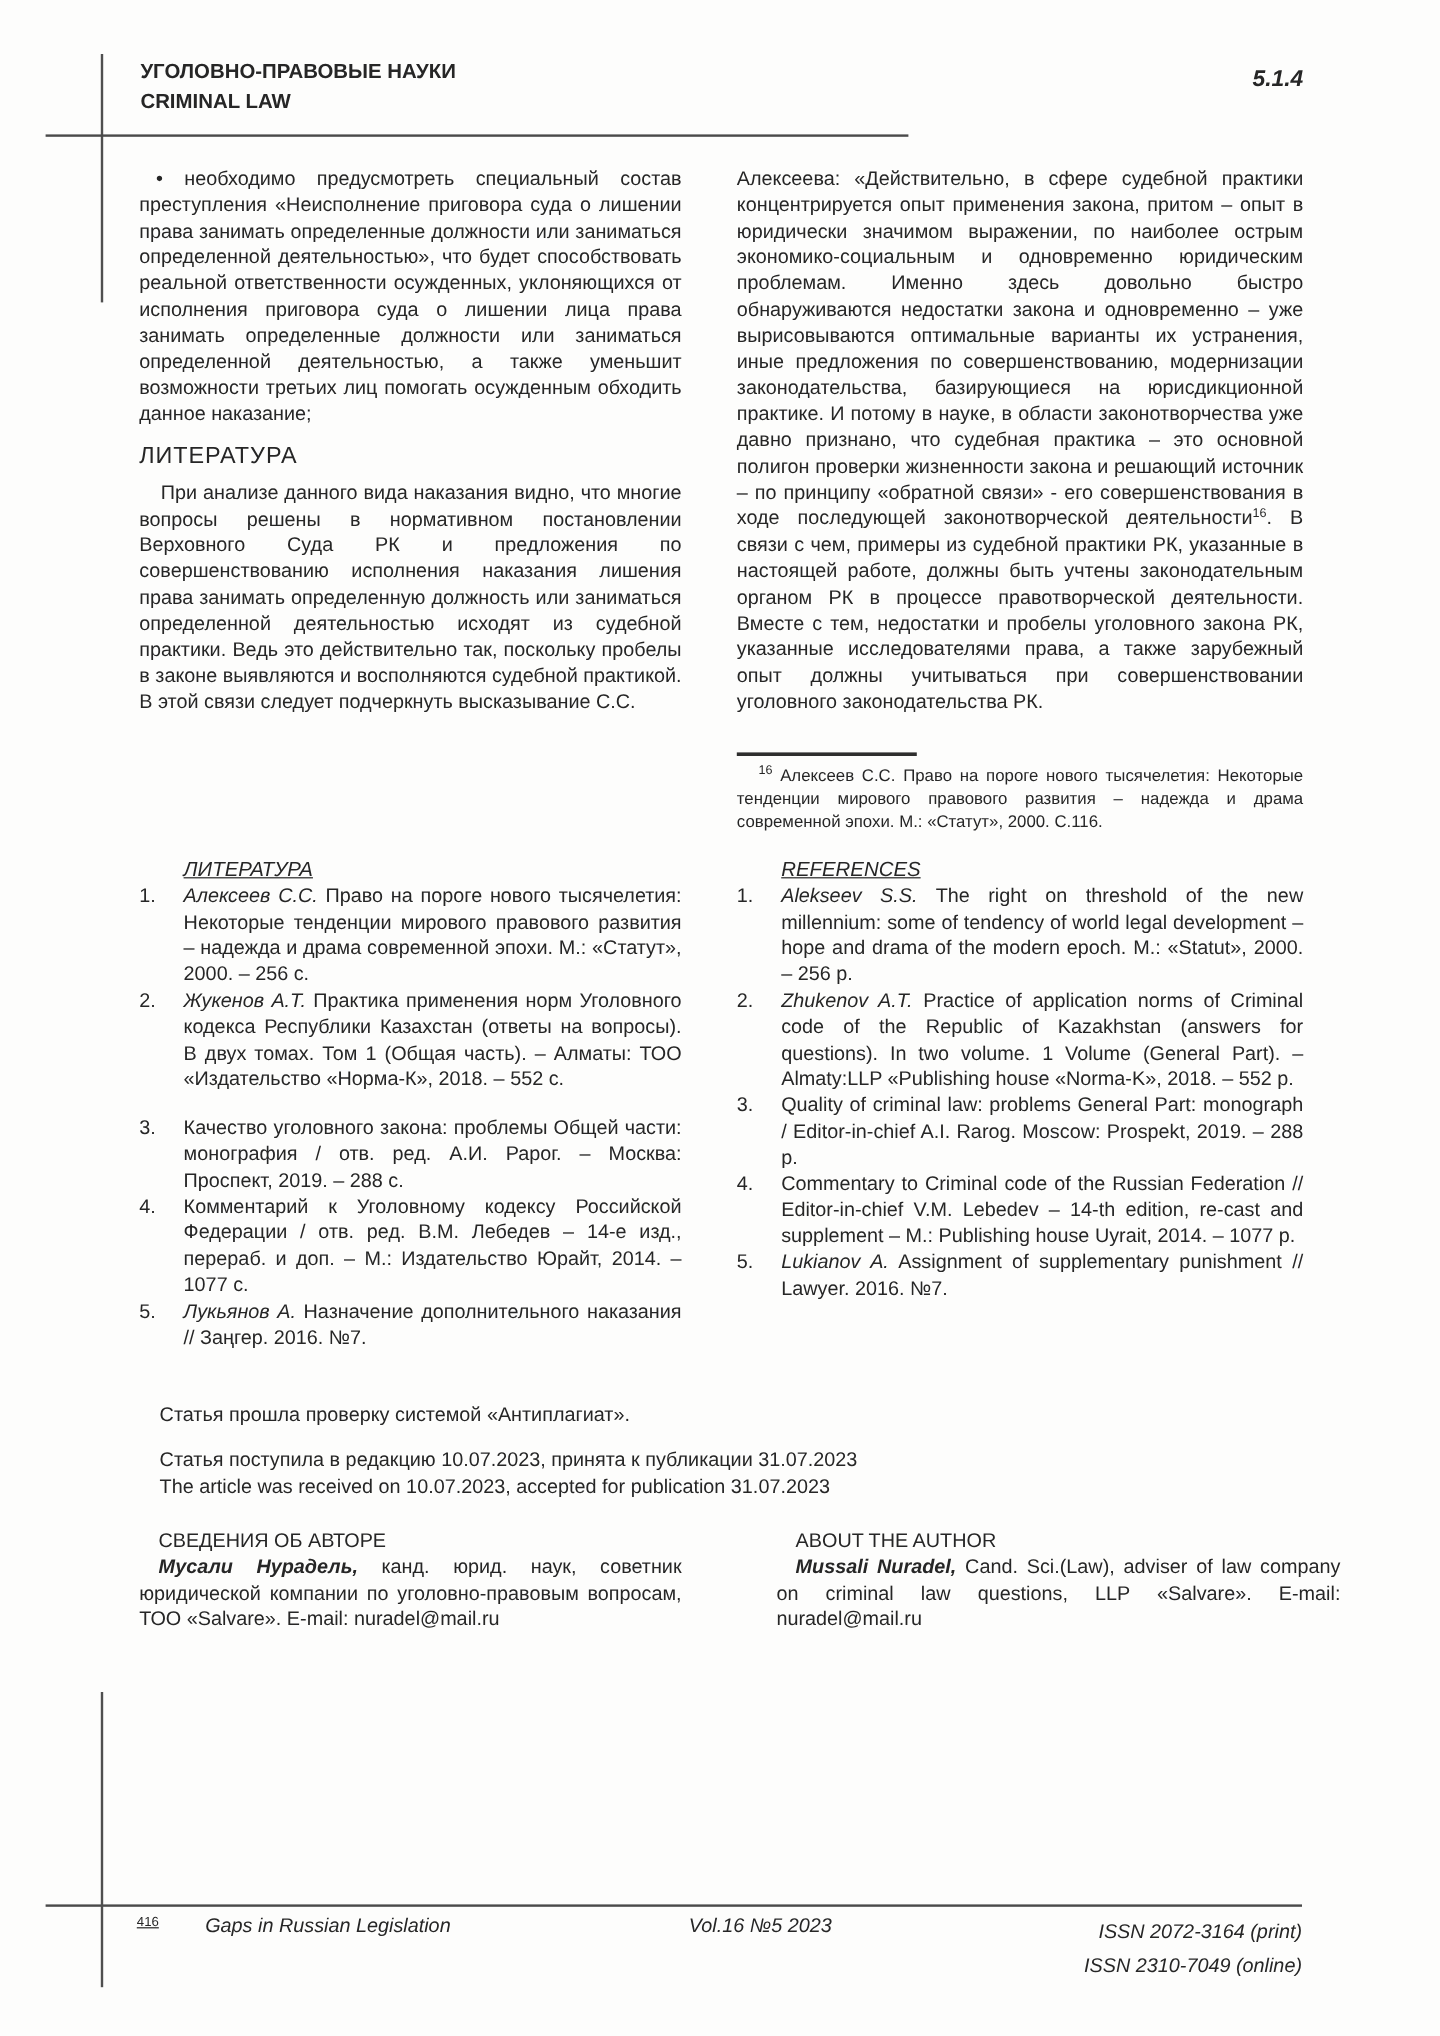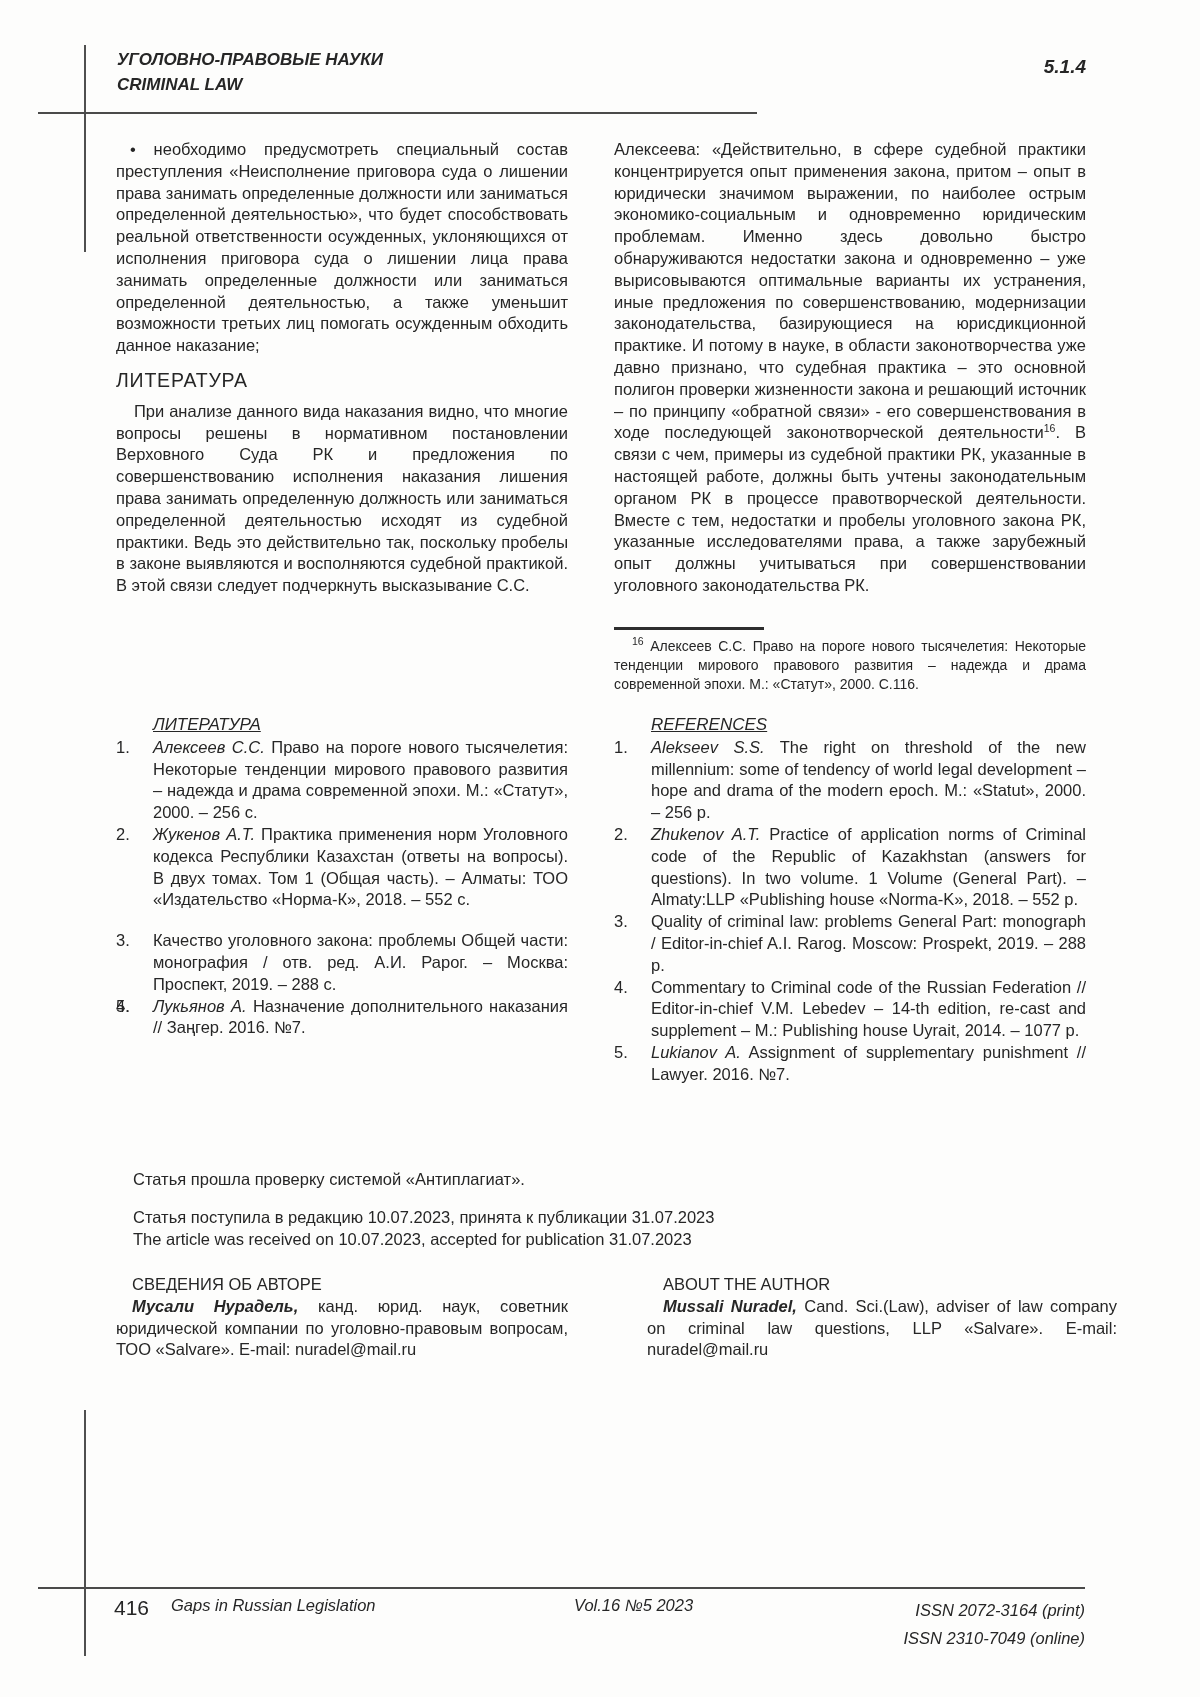--- a/index.html
+++ b/index.html
@@ -12,21 +12,21 @@
     font-family:"Liberation Sans","DejaVu Sans",sans-serif;
     overflow:hidden;
   }
   
   .v-rule-top    { position:absolute; left:84px;  top:45px;   width:2px; height:207px; background:#4f4f4f; }
   .header-rule   { position:absolute; left:38px;  top:112px;  width:719px;  height:2px; background:#4a4a4a; }
   .footer-rule   { position:absolute; left:38px;  top:1587px; width:1047px; height:2px; background:#4a4a4a; }
   .v-rule-bottom { position:absolute; left:84px;  top:1410px; width:2px; height:246px; background:#4f4f4f; }
 
   .header-block { position:absolute; left:117px; top:47px;
-    font-style:italic; font-weight:bold; font-size:17px; line-height:25px; }
+    font-weight:bold; font-size:17px; line-height:25px; }
   .code { position:absolute; right:114px; top:56px;
     font-style:italic; font-weight:bold; font-size:19px; }
 
   .col { position:absolute; text-align:justify; font-size:16.5px; line-height:21.8px; }
   #left-top  { left:116px; top:139px; width:452px; }
   #right-top { left:614px; top:139px; width:472px; }
   .para { margin:0; text-indent:14px; }
 
   .conclusion-h { font-size:19.5px; font-weight:normal; letter-spacing:0.8px;
     text-align:left; margin:13px 0 9px 0; }
@@ -52,21 +52,21 @@
   .received { position:absolute; left:133px; top:1206px; font-size:16.5px; line-height:22px; }
   .received p { margin:0; }
 
   .about { position:absolute; top:1274px; font-size:16.5px; line-height:21.8px; }
   #about-ru { left:116px; width:452px; }
   #about-en { left:647px; width:470px; }
   .about-h { margin:0 0 0 16px; font-weight:normal; font-size:16.5px; }
   .about-p { margin:0; text-indent:16px; text-align:justify; }
   .about-name { font-weight:bold; font-style:italic; }
 
-  .footer-page    { position:absolute; left:114px; top:1596px; font-size:21px; }
+  .footer-page    { position:absolute; left:114px; top:1596px; font-size:11px;text-decoration:underline; }
   .footer-journal { position:absolute; left:171px; top:1596px; font-size:16.5px; font-style:italic; }
   .footer-vol     { position:absolute; left:574px; top:1596px; font-size:16.5px; font-style:italic; }
   .footer-issn    { position:absolute; right:115px; top:1596px; font-size:16.5px;
     font-style:italic; text-align:right; line-height:28px; }
   .footer-issn div { margin:0; }
 </style>
 </head>
 <body>
 
 <div class="page">
@@ -100,21 +100,21 @@
     <div class="ref-item">
       <span class="num">1.</span><span class="au">Алексеев С.С.</span><span> Право на пороге нового тысячелетия: Некоторые тенденции мирового правового развития – надежда и драма современной эпохи. М.: «Статут», 2000. – 256 с.</span>
     </div>
     <div class="ref-item">
       <span class="num">2.</span><span class="au">Жукенов А.Т.</span><span> Практика применения норм Уголовного кодекса Республики Казахстан (ответы на вопросы). В двух томах. Том 1 (Общая часть). – Алматы: ТОО «Издательство «Норма-К», 2018. – 552 с.</span>
     </div>
     <div class="ref-item gap">
       <span class="num">3.</span><span class="au"></span><span>Качество уголовного закона: проблемы Общей части: монография / отв. ред. А.И. Рарог. – Москва: Проспект, 2019. – 288 с.</span>
     </div>
     <div class="ref-item">
-      <span class="num">4.</span><span class="au"></span>
+      <span class="num">4.</span><span class="au"></span><span>Комментарий к Уголовному кодексу Российской Федерации / отв. ред. В.М. Лебедев – 14-е изд., перераб. и доп. – М.: Издательство Юрайт, 2014. – 1077 с.</span>
     </div>
     <div class="ref-item">
       <span class="num">5.</span><span class="au">Лукьянов А.</span><span> Назначение дополнительного наказания // Заңгер. 2016. №7.</span>
     </div>
   </div>
 
   <div class="refs-block" id="ref-block">
     <h3 class="refs-h">REFERENCES</h3>
     <div class="ref-item">
       <span class="num">1.</span><span class="au">Alekseev S.S.</span><span> The right on threshold of the new millennium: some of tendency of world legal development – hope and drama of the modern epoch. M.: «Statut», 2000. – 256 p.</span>

